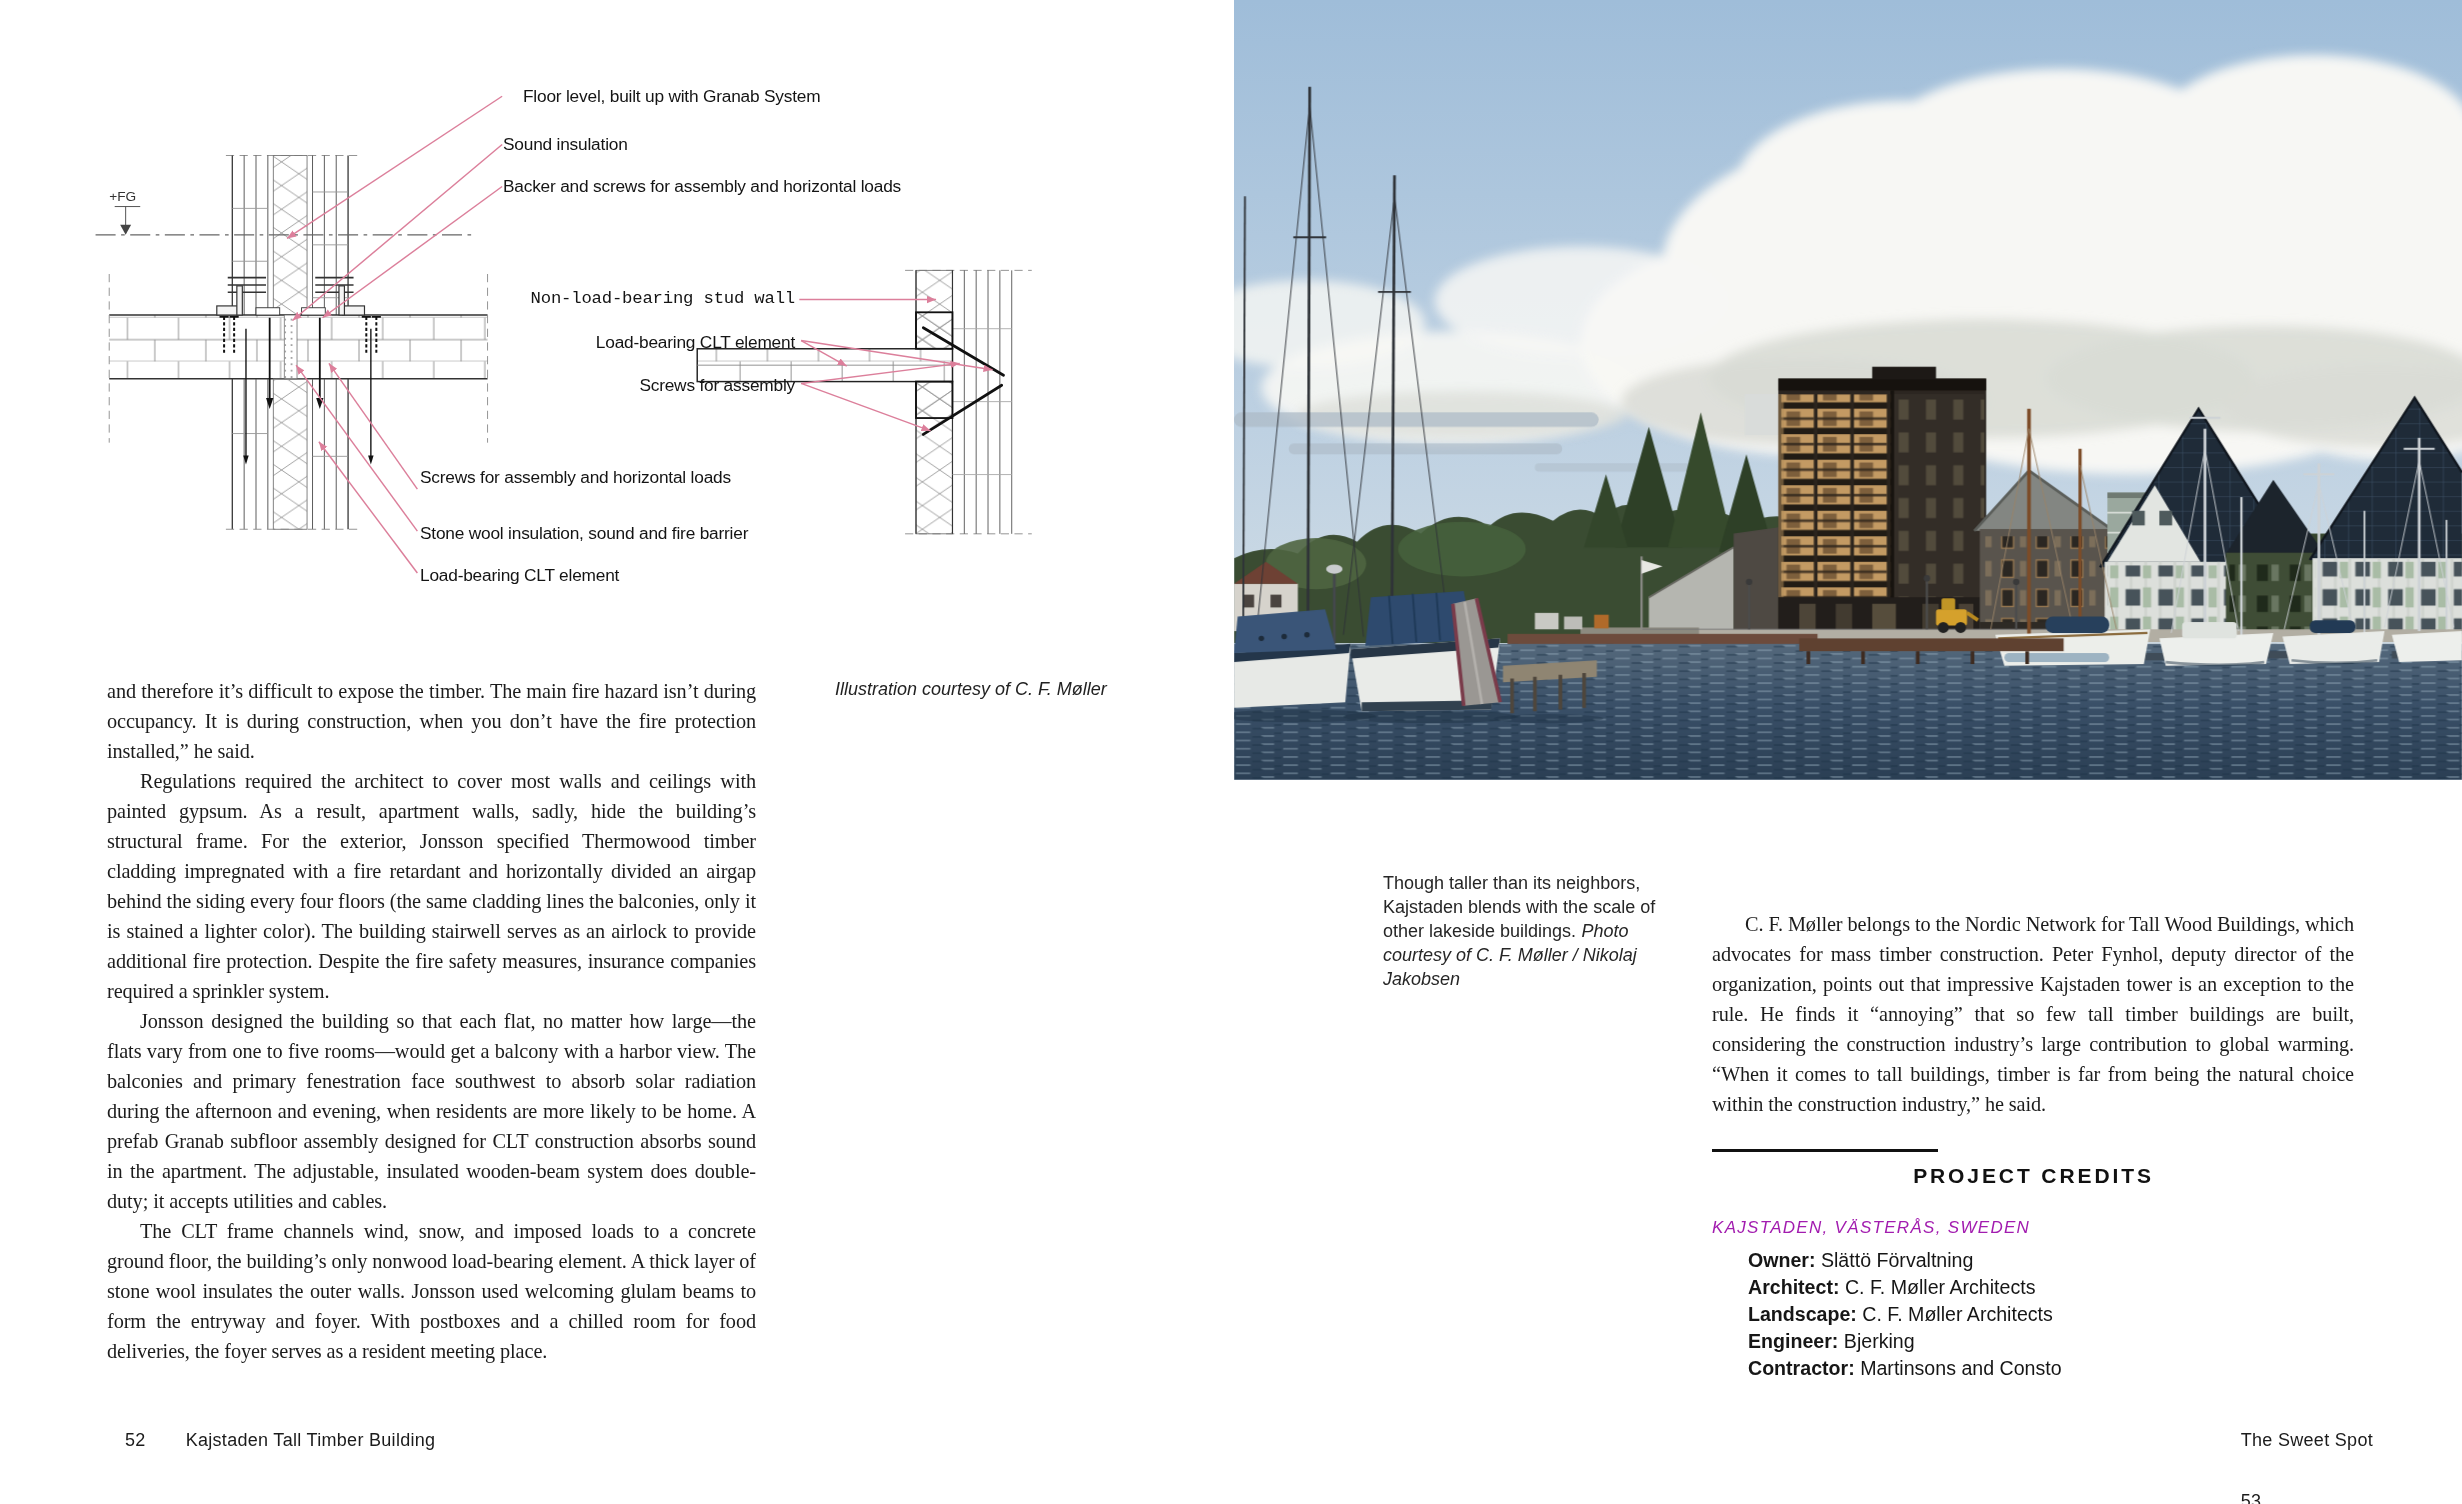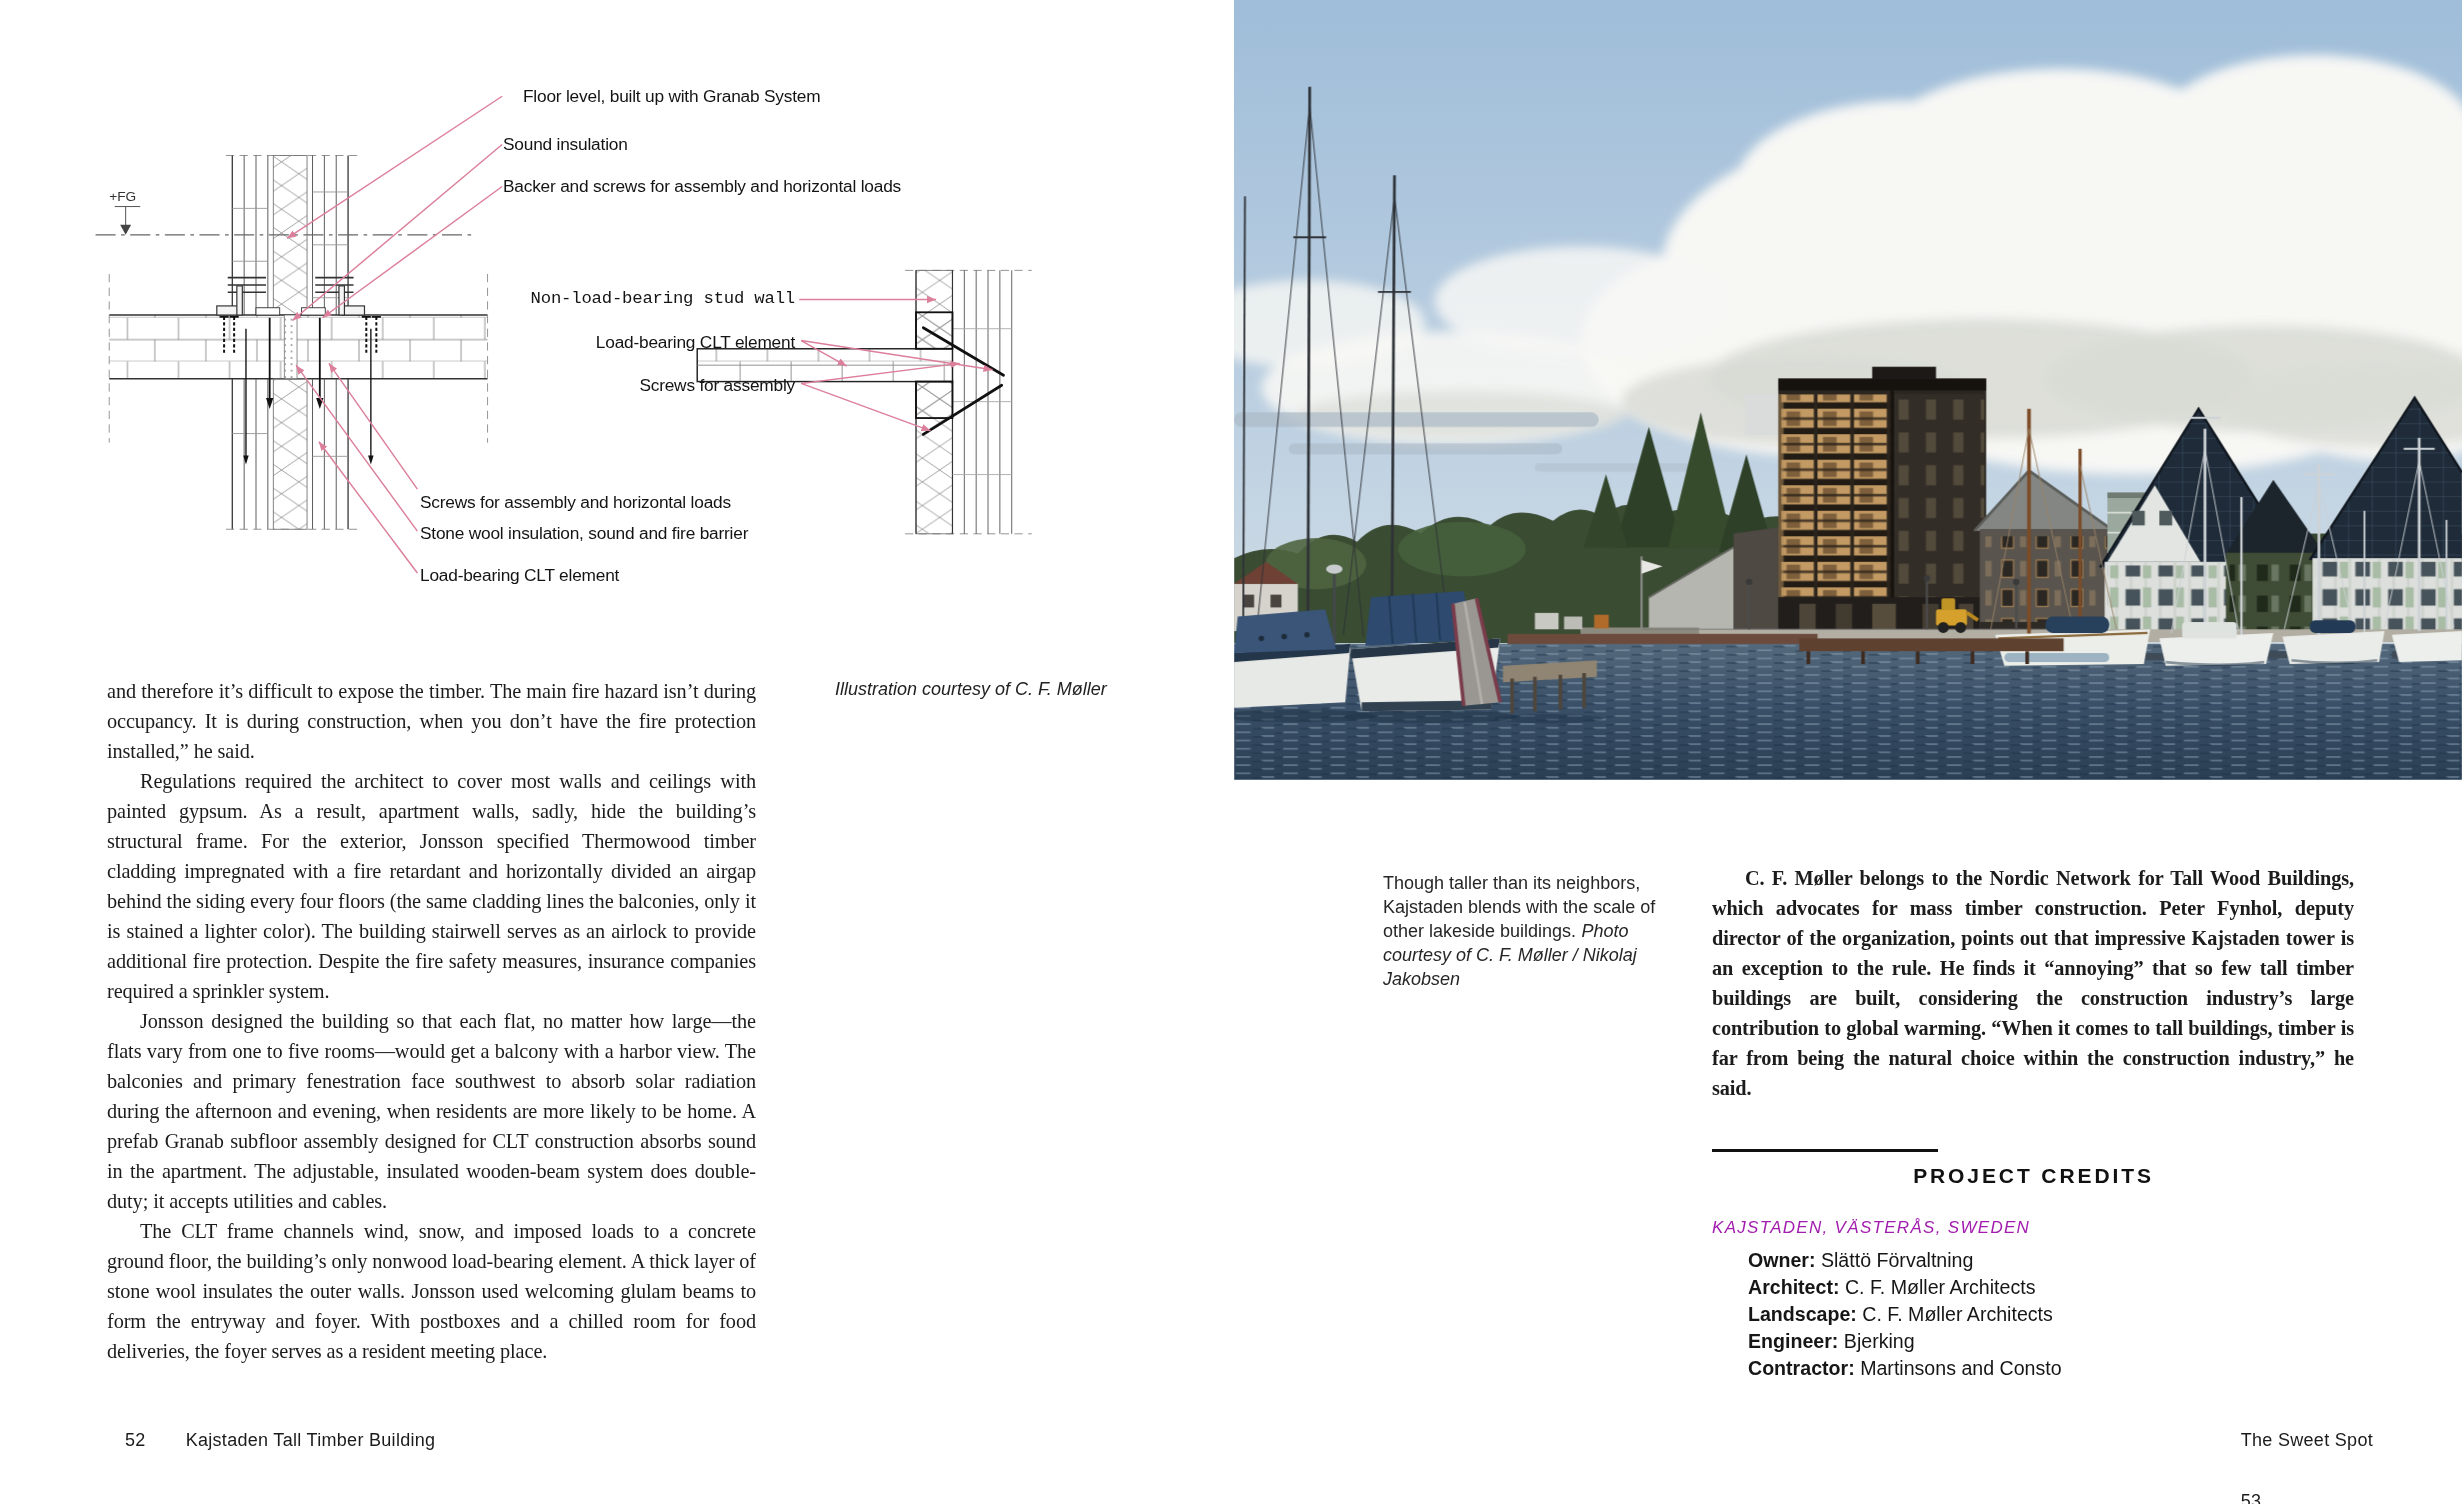--- a/index.html
+++ b/index.html
@@ -150,21 +150,21 @@
     </svg>
 
     <span class="dg-label" style="left:523px;top:86px;">Floor level, built up with Granab System</span>
     <span class="dg-label" style="left:503px;top:134px;">Sound insulation</span>
     <span class="dg-label" style="left:503px;top:176px;">Backer and screws for assembly and horizontal loads</span>
 
     <span class="dg-label dg-right" style="left:494px;top:289px;font-family:Liberation Mono, monospace;">Non-load-bearing stud wall</span>
     <span class="dg-label dg-right" style="left:494px;top:332px;">Load-bearing CLT element</span>
     <span class="dg-label dg-right" style="left:494px;top:375px;">Screws for assembly</span>
 
-    <span class="dg-label" style="left:420px;top:492px;">Screws for assembly and horizontal loads</span>
+    <span class="dg-label" style="left:420px;top:467px;">Screws for assembly and horizontal loads</span>
     <span class="dg-label" style="left:420px;top:523px;">Stone wool insulation, sound and fire barrier</span>
     <span class="dg-label" style="left:420px;top:565px;">Load-bearing CLT element</span>
 
     <div class="illus-credit" style="left:835px;top:679px;">Illustration courtesy of C. F. Møller</div>
 
     <div class="bodycol" style="left:107px;top:676px;width:649px;">
         <div class="bp">and therefore it’s difficult to expose the timber. The main fire hazard isn’t during occupancy. It is during construction, when you don’t have the fire protection installed,” he said.</div>
         <div class="bp ind">Regulations required the architect to cover most walls and ceilings with painted gypsum. As a result, apartment walls, sadly, hide the building’s structural frame. For the exterior, Jonsson specified Thermowood timber cladding impregnated with a fire retardant and horizontally divided an airgap behind the siding every four floors (the same cladding lines the balconies, only it is stained a lighter color). The building stairwell serves as an airlock to provide additional fire protection. Despite the fire safety measures, insurance companies required a sprinkler system.</div>
         <div class="bp ind">Jonsson designed the building so that each flat, no matter how large—the flats vary from one to five rooms—would get a balcony with a harbor view. The balconies and primary fenestration face southwest to absorb solar radiation during the afternoon and evening, when residents are more likely to be home. A prefab Granab subfloor assembly designed for CLT construction absorbs sound in the apartment. The adjustable, insulated wooden-beam system does double-duty; it accepts utilities and cables.</div>
         <div class="bp ind">The CLT frame channels wind, snow, and imposed loads to a concrete ground floor, the building’s only nonwood load-bearing element. A thick layer of stone wool insulates the outer walls. Jonsson used welcoming glulam beams to form the entryway and foyer. With postboxes and a chilled room for food deliveries, the foyer serves as a resident meeting place.</div>
@@ -433,21 +433,21 @@
           <ellipse cx="215" cy="786" rx="95" ry="7" fill="#1f3345" opacity="0.45"></ellipse>
           <ellipse cx="345" cy="788" rx="60" ry="5" fill="#1f3345" opacity="0.4"></ellipse>
         </g>
       </svg>
     </div>
 
     <div class="photo-caption" style="left:152px;top:871px;width:290px;">
       <span>Though taller than its neighbors, Kajstaden blends with the scale of other lakeside buildings.</span><i>Photo courtesy of C. F. Møller / Nikolaj Jakobsen</i>
     </div>
 
-    <div class="bodycol" style="left:481px;top:863px;width:642px;font-weight:bold;">
+    <div class="bodycol" style="left:481px;top:909px;width:642px;">
         <div class="bp ind">C. F. Møller belongs to the Nordic Network for Tall Wood Buildings, which advocates for mass timber construction. Peter Fynhol, deputy director of the organization, points out that impressive Kajstaden tower is an exception to the rule. He finds it “annoying” that so few tall timber buildings are built, considering the construction industry’s large contribution to global warming. “When it comes to tall buildings, timber is far from being the natural choice within the construction industry,” he said.</div>
       </div>
 
     <div class="credits" style="left:481px;">
       <div class="rule"></div>
       <h3>PROJECT CREDITS</h3>
       <div class="loc">KAJSTADEN, VÄSTERÅS, SWEDEN</div>
       <div class="credit-rows">
           <div class="credit-row"><b>Owner:</b> Slättö Förvaltning</div>
           <div class="credit-row"><b>Architect:</b> C. F. Møller Architects</div>

